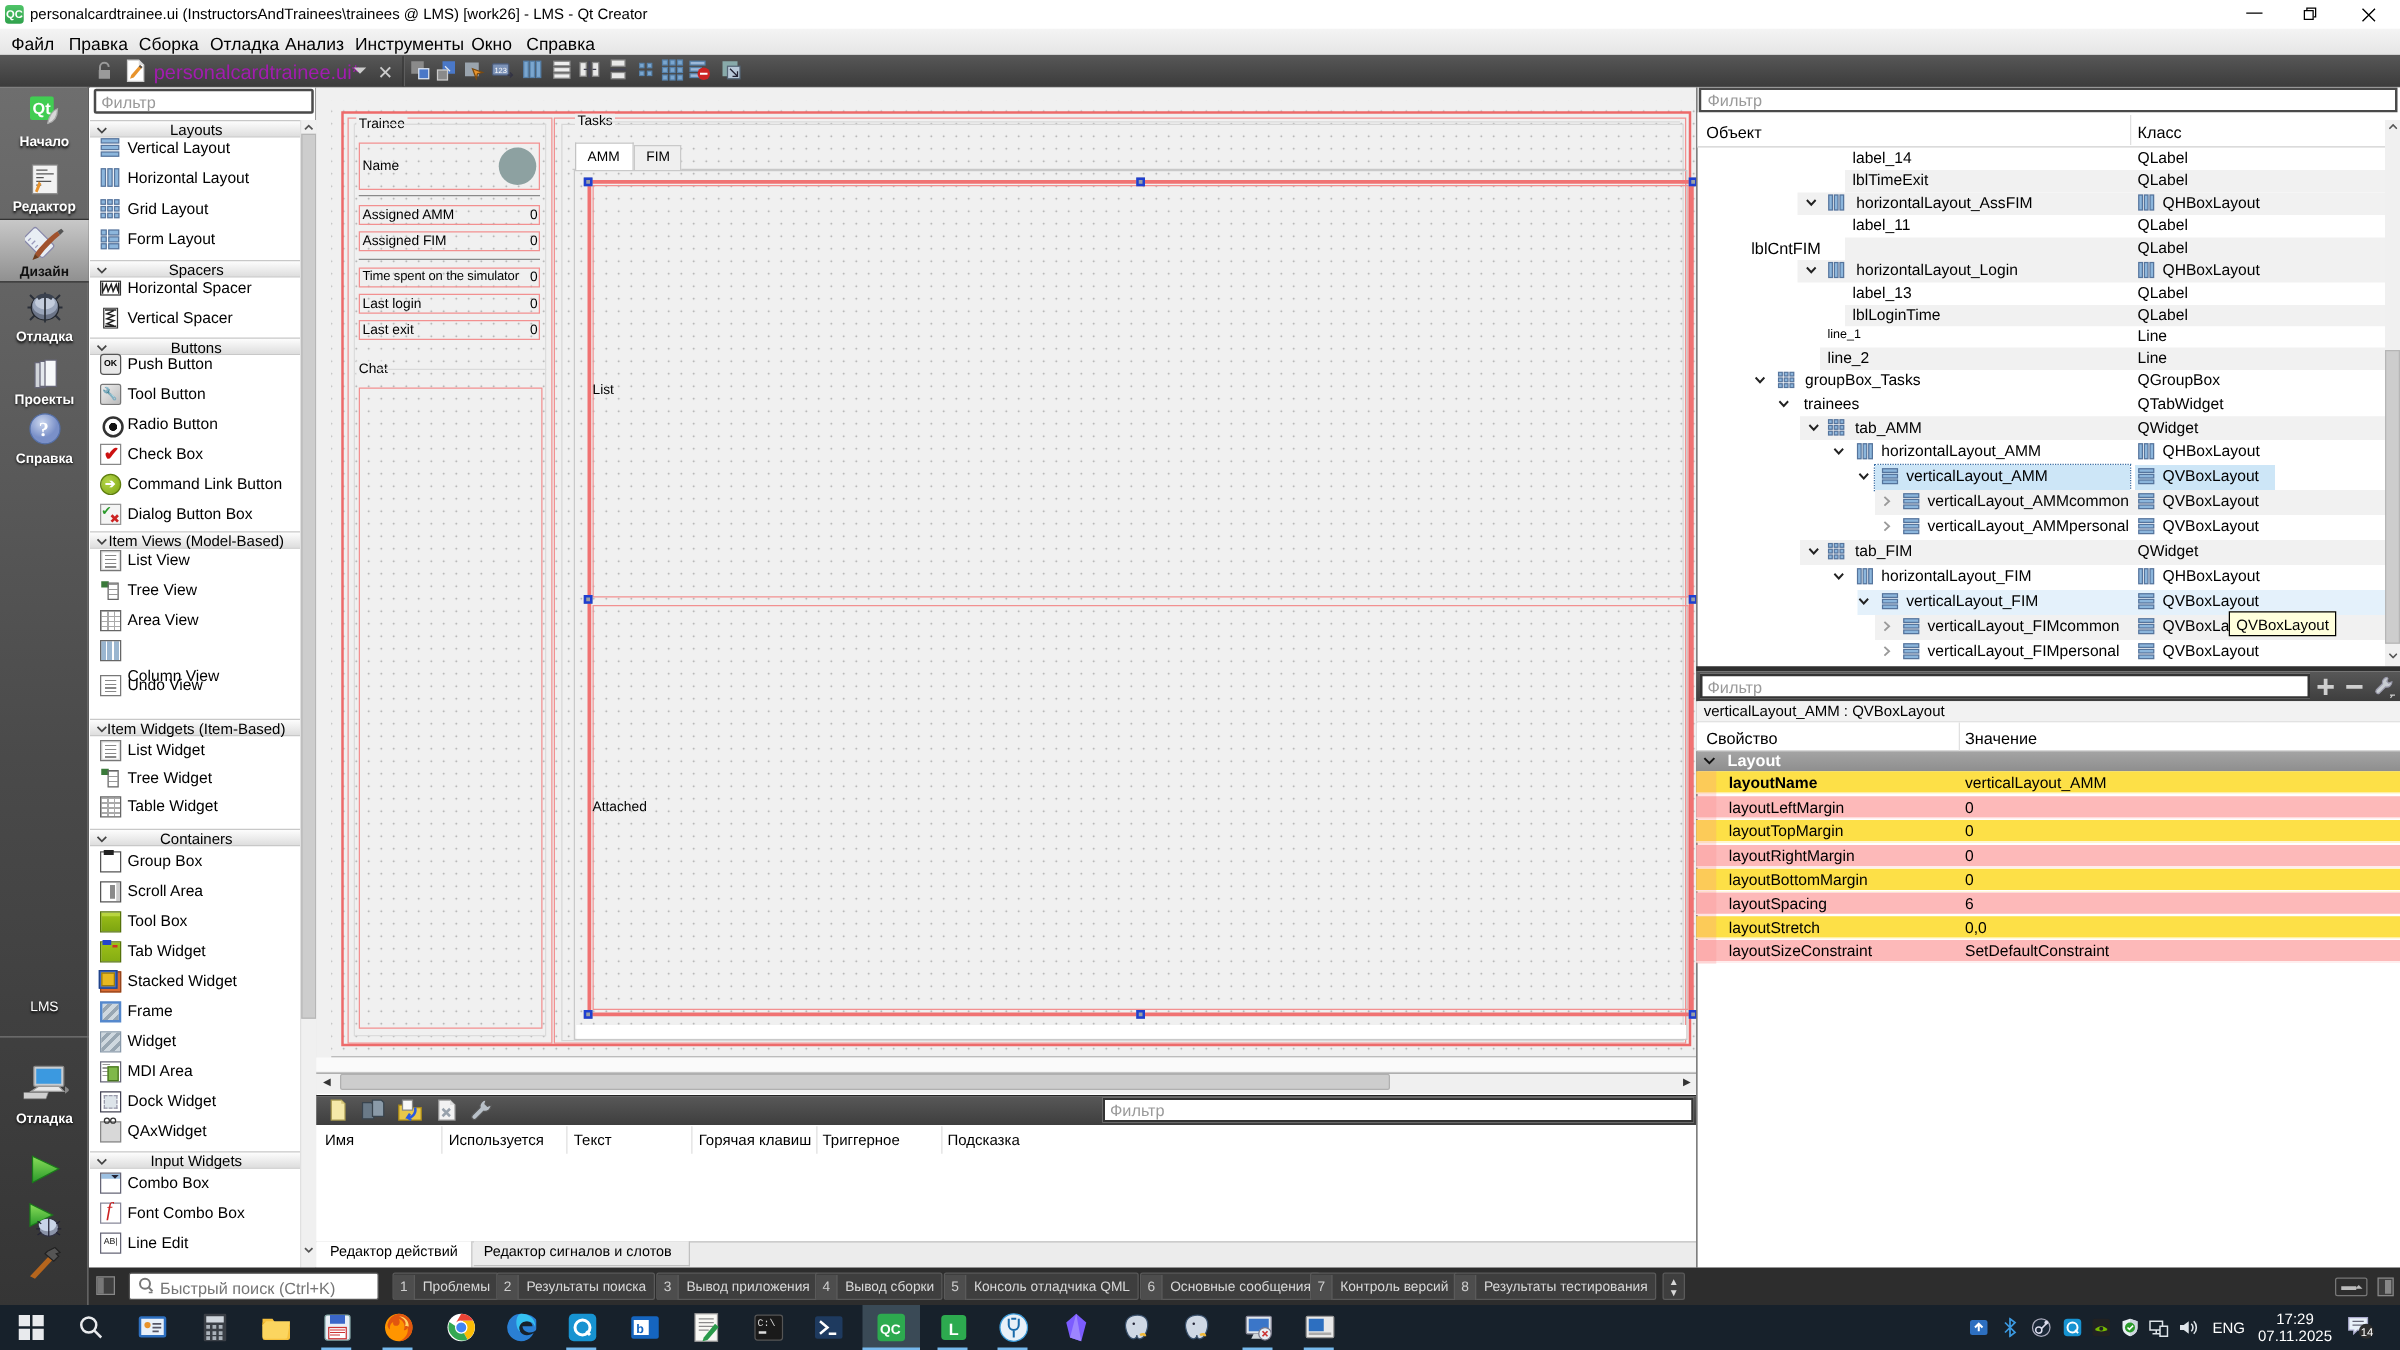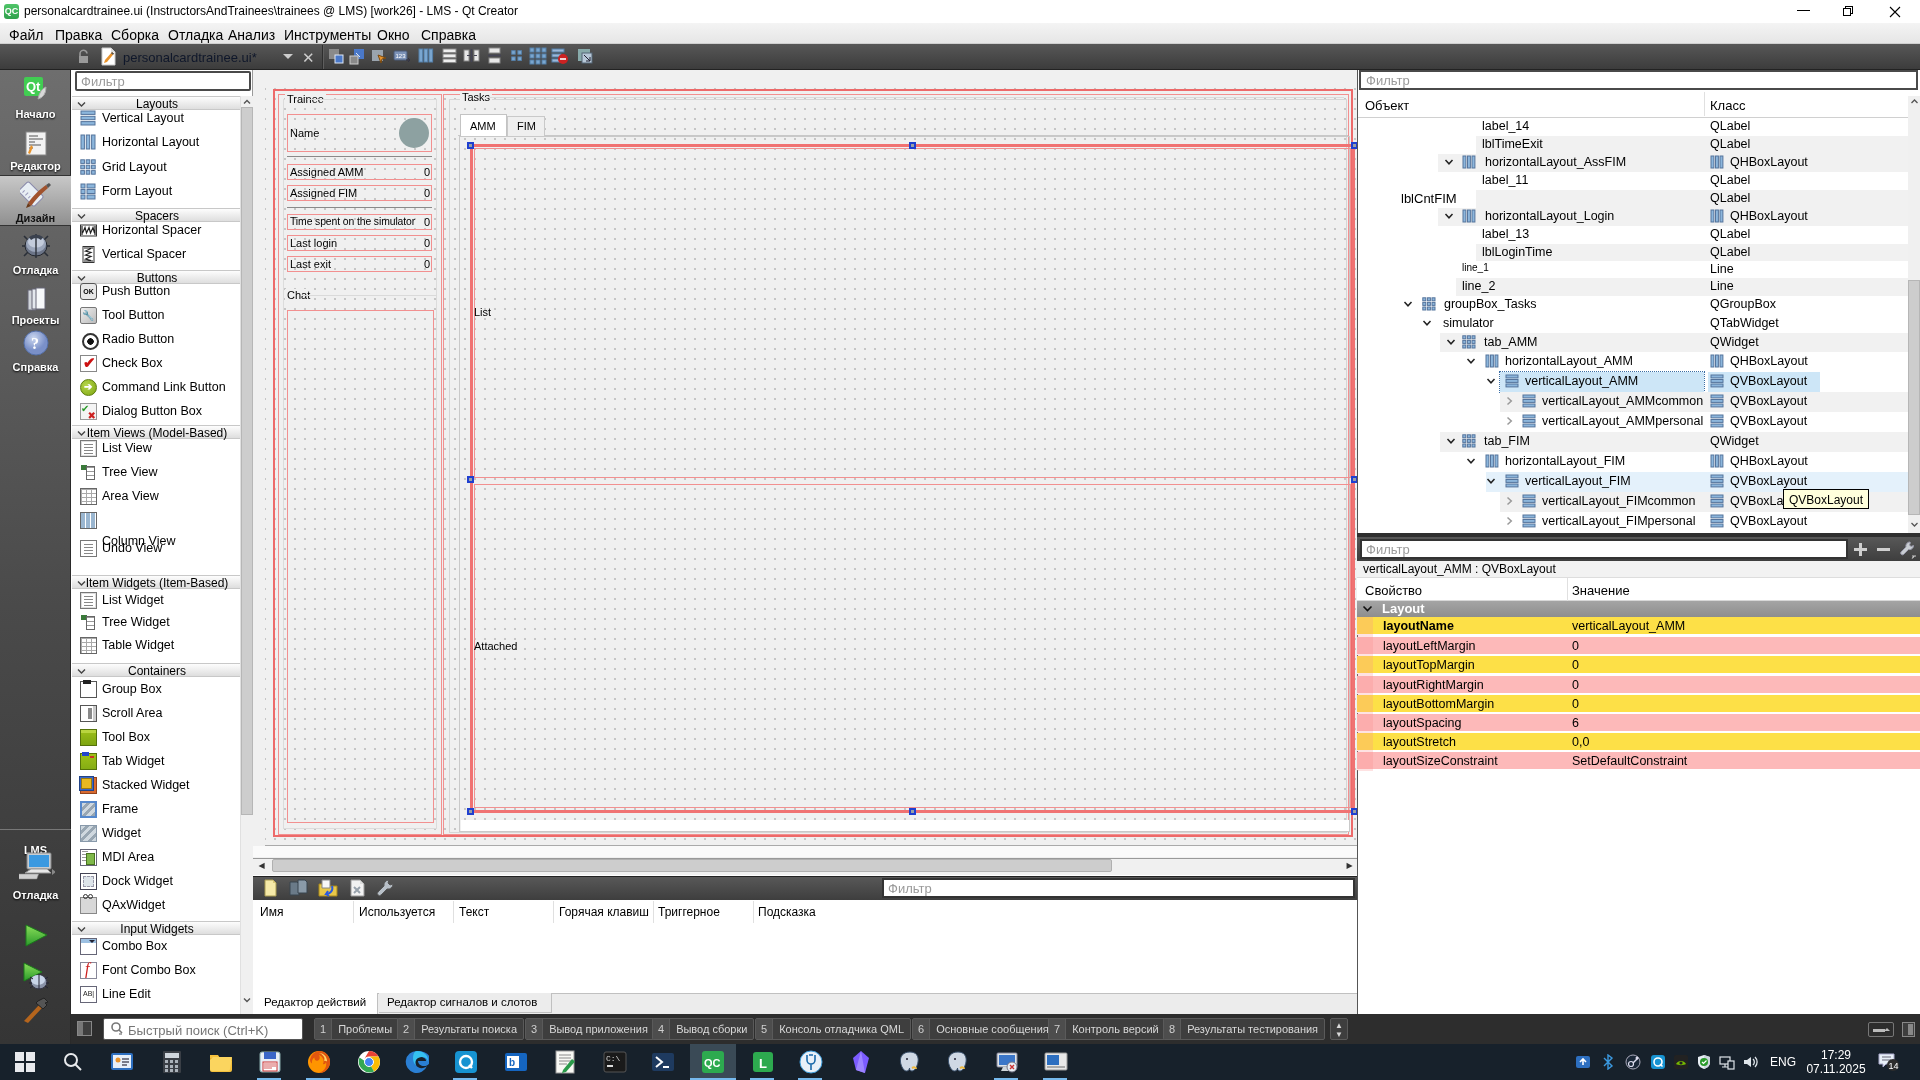--- a/index.html
+++ b/index.html
@@ -149,21 +149,21 @@
 <svg class="a" style="left:78px;top:49px" width="13" height="16" viewBox="0 0 13 16">
     <path d="M2 7 V5 a3.5 3.5 0 0 1 7 -0.5" fill="none" stroke="#9a9a9a" stroke-width="1.6"></path>
     <rect x="1" y="7" width="9" height="7" fill="#9a9a9a"></rect>
   </svg>
 <svg class="a" style="left:100px;top:47px" width="17" height="19" viewBox="0 0 17 19">
     <path d="M2 1 h9 l4 4 v13 h-13 z" fill="#fff" stroke="#ccc"></path>
     <path d="M11 1 l4 4 h-4 z" fill="#ddd"></path>
     <path d="M5 13 L12 5 l2 1.5 L7 15 l-3 1 z" fill="#e8932c"></path>
     <path d="M12 5 l2 1.5 -1 1.2 -2 -1.5 z" fill="#555"></path>
   </svg>
-<div class="a" style="left:123px;top:50px;color:#0f172a;font-size:13px">personalcardtrainee.ui*</div>
+<div class="a" style="left:123px;top:50px;color:#a21caf;font-size:16px">personalcardtrainee.ui*</div>
 <div class="a" style="left:283px;top:54px;border:5px solid transparent;border-top-color:#ccc"></div>
 <div class="a" style="left:302px;top:49px;color:#ccc;font-size:15px">✕</div>
 <div class="a" style="left:322px;top:45px;width:1px;height:24px;background:#2e2e2e"></div>
 <div class="a" style="left:323px;top:45px;width:1px;height:24px;background:#5e5e5e"></div>
 <svg class="a" style="left:327px;top:47px" width="18" height="18" viewBox="0 0 18 18">
     <rect x="2" y="2" width="10" height="10" fill="#8a8a8a"></rect>
     <rect x="8" y="8" width="8" height="8" fill="#4a78c8" stroke="#dfe8f5"></rect>
   </svg>
 <svg class="a" style="left:348px;top:47px" width="18" height="18" viewBox="0 0 18 18">
     <rect x="6" y="2" width="10" height="10" fill="#4a78c8"></rect>
@@ -245,21 +245,21 @@
   </svg>
 
 <div class="a" id="sidebar"></div>
 <div class="a" id="selmode"></div>
 <div class="sblabel" style="top:108px">Начало</div>
 <div class="sblabel" style="top:160px">Редактор</div>
 <div class="sblabel dark" style="top:212px">Дизайн</div>
 <div class="sblabel" style="top:264px">Отладка</div>
 <div class="sblabel" style="top:314px">Проекты</div>
 <div class="sblabel" style="top:361px">Справка</div>
-<div class="sblabel" style="top:844px;font-weight:bold">LMS</div>
+<div class="sblabel" style="top:800px;font-weight:normal">LMS</div>
 <div class="sblabel" style="top:889px">Отладка</div>
 <div class="a" style="left:0;top:829px;width:71px;height:1px;background:#777"></div>
 
 <svg class="a" style="left:24px;top:77px" width="24" height="24" viewBox="0 0 24 24">
     <rect x="0" y="0" width="19" height="19" rx="2" fill="#41cd52"></rect>
     <text x="2" y="14" font-size="13" font-weight="bold" fill="#fff" font-family="Liberation Sans">Qt</text>
     <path d="M14 22 q8 -2 8 -12 q-6 2 -8 12" fill="#d8d8d8" stroke="#aaa"></path>
   </svg>
 <svg class="a" style="left:24px;top:131px" width="24" height="26" viewBox="0 0 24 26">
     <rect x="2" y="1" width="20" height="23" fill="#f2f2f2" stroke="#888"></rect>
@@ -675,21 +675,21 @@
       <rect x="0.8" y="10" width="3" height="3"></rect>
       <rect x="5.4" y="10" width="3" height="3"></rect>
       <rect x="10" y="10" width="3" height="3"></rect>
     </g>
   </svg>
 <div class="a" style="left:1444px;top:297px;font-size:12.5px;white-space:nowrap">groupBox_Tasks</div>
 <div class="a" style="left:1710px;top:297px;font-size:12.5px">QGroupBox</div>
 <svg class="a" style="left:1422px;top:320px" width="10" height="7" viewBox="0 0 10 7">
     <path d="M1.5 1 L5 4.8 L8.5 1" stroke="#222" stroke-width="1.5" fill="none"></path>
   </svg>
-<div class="a" style="left:1443px;top:316px;font-size:12.5px;white-space:nowrap">simulator</div>
+<div class="a" style="left:1443px;top:316px;font-size:12.5px;white-space:nowrap">trainees</div>
 <div class="a" style="left:1710px;top:316px;font-size:12.5px">QTabWidget</div>
 <div class="a" style="left:1440px;top:333px;width:468px;height:19px;background:#f1f1f1"></div>
 <svg class="a" style="left:1446px;top:339px" width="10" height="7" viewBox="0 0 10 7">
     <path d="M1.5 1 L5 4.8 L8.5 1" stroke="#222" stroke-width="1.5" fill="none"></path>
   </svg>
 <svg class="a" style="left:1462px;top:335px" width="14" height="14" viewBox="0 0 14 14">
     <g fill="#8cb6dc" stroke="#55749c">
       <rect x="0.8" y="0.8" width="3" height="3"></rect>
       <rect x="5.4" y="0.8" width="3" height="3"></rect>
       <rect x="10" y="0.8" width="3" height="3"></rect>

